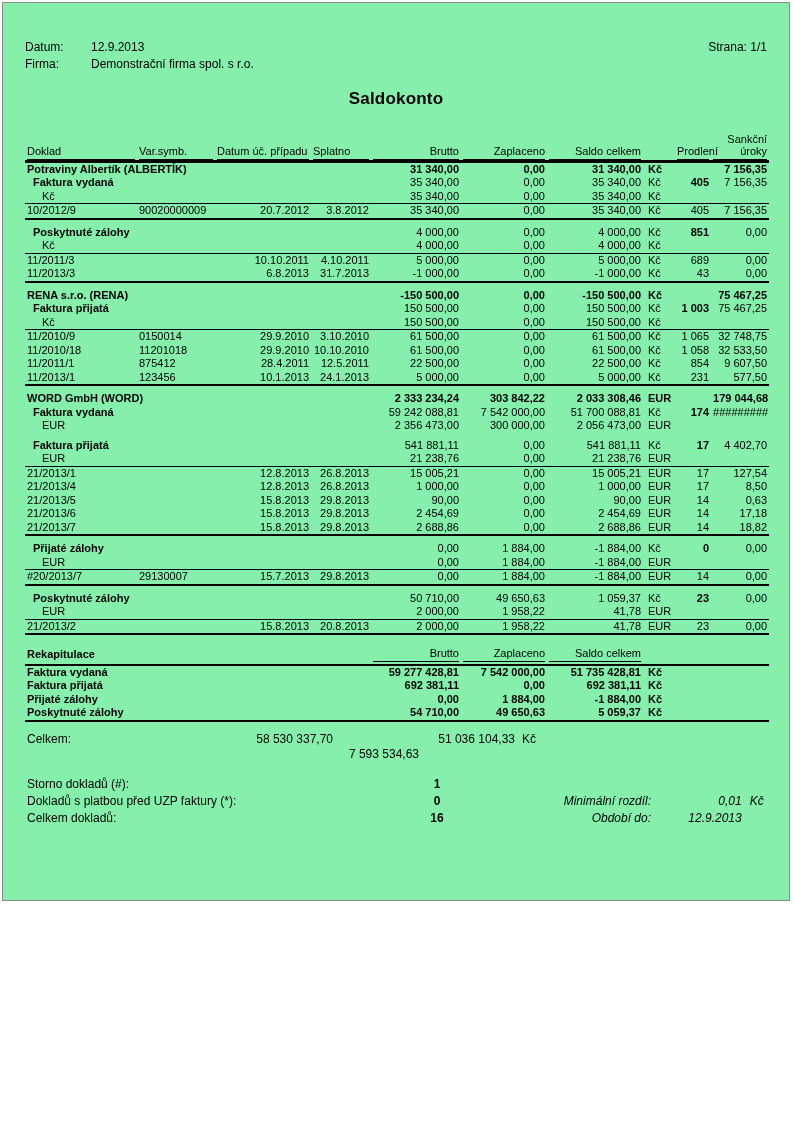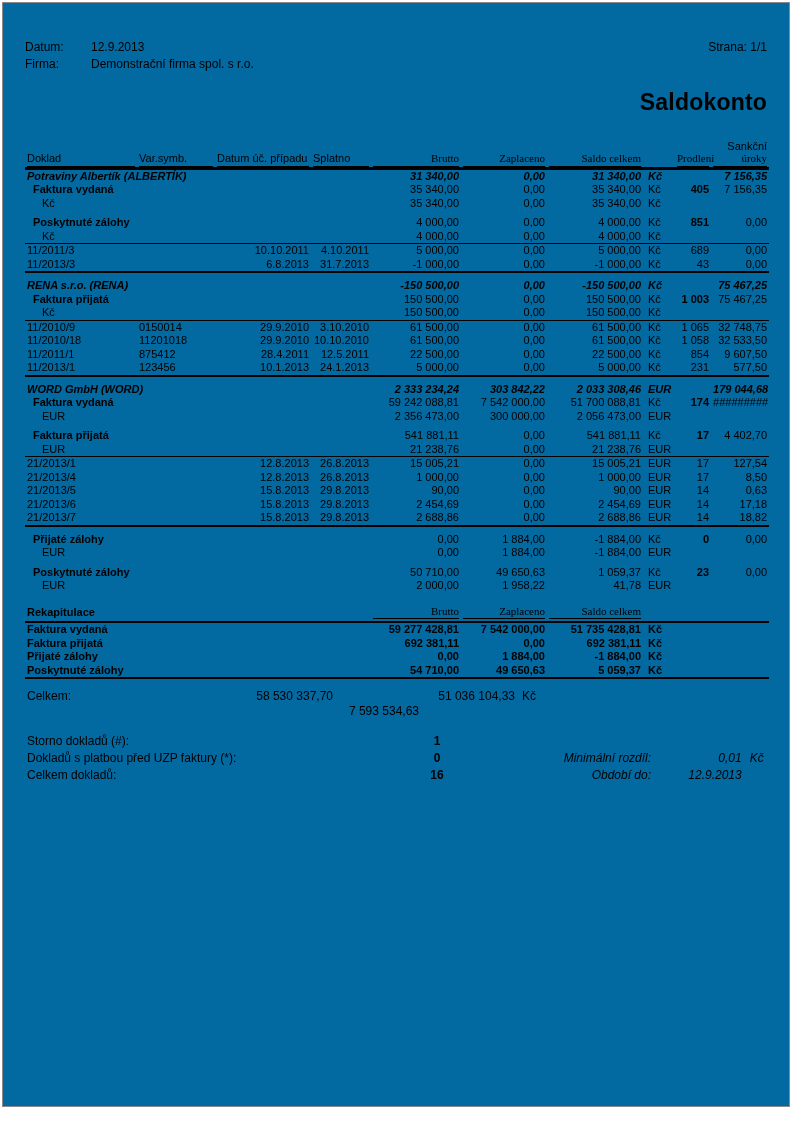--- a/index.html
+++ b/index.html
@@ -1,57 +1,57 @@
 <!DOCTYPE html>
 <html><head>
 <meta charset="utf-8">
 <style>
   html,body{margin:0;padding:0;background:#ffffff;}
   .page{
     position:relative;
-    width:788px;height:1105px;
+    width:788px;height:899px;
     margin:2px;
     border:1px solid #8a8a8a;
-    background:#0369a1;
+    background:#86efac;
     font-family:"Liberation Sans","DejaVu Sans",sans-serif;
     color:#000;
     box-sizing:border-box;
     overflow:hidden;
   }
   .content{padding:36px 22px 0 22px;}
 
   
   .tophdr{display:flex;font-size:12px;line-height:17px;}
   .tophdr .labels{width:66px;}
   .tophdr .values{flex:1;}
   .tophdr .page-no{white-space:nowrap;}
   .title{
-    text-align:right;font-size:23px;font-weight:bold;
+    text-align:center;font-size:17px;font-weight:bold;
     margin:16px 0 24px 0;letter-spacing:0.2px;
   }
 
   
   table{border-collapse:collapse;table-layout:fixed;width:744px;font-size:11px;}
   td,th{padding:0 2px;white-space:nowrap;overflow:visible;line-height:13.5px;vertical-align:bottom;}
   .num{text-align:right;}
   thead th{font-weight:normal;text-align:left;font-size:11px;}
   thead .u{border-bottom:1px solid #000;padding-bottom:0;}
-  thead th.num .u{text-align:right;font-family:Liberation Serif, serif;}
+  thead th.num .u{text-align:right;}
   thead tr.sank-row th{line-height:12px;}
 
   col.w-dok{width:112px;} col.w-var{width:78px;} col.w-d1{width:96px;}
   col.w-d2{width:60px;} col.w-br{width:90px;} col.w-za{width:86px;}
   col.w-sa{width:96px;} col.w-m{width:32px;} col.w-pr{width:36px;} col.w-ur{width:58px;}
 
   tr.bt1 td{border-top:1px solid #000;}
   tr.bt3 td{border-top:3px solid #000;}
   tr.bb2 td{border-bottom:2px solid #000;}
   tr.spacer td{height:6px;line-height:6px;}
 
-  .r-group td{font-weight:bold;font-style:italic;}
+  .r-group td{font-weight:bold;}
   .r-sub .c-name{padding-left:8px;font-weight:bold;}
   .r-sub .c-pr{font-weight:bold;}
   .r-cur .c-name{padding-left:17px;}
   .c-m{padding-left:5px;}
 
   
   .rekap{margin-top:12px;}
   .rekap col.w-lbl{width:346px;} .rekap col.w-fill{width:94px;}
   .rekap tr.rhead th{border-bottom:2px solid #000;padding-bottom:2px;}
   .rekap .rekap-title{font-size:11px;font-weight:bold;}
@@ -162,20 +162,32 @@
           </tr>
           <tr class="r-cur">
             <td class="c-name" colspan="4">Kč</td>
             <td class="c-br num">35 340,00</td>
             <td class="c-za num">0,00</td>
             <td class="c-sa num">35 340,00</td>
             <td class="c-m">Kč</td>
             <td class="c-pr num"></td>
             <td class="c-ur num"></td>
           </tr>
+          <tr class="r-detail bt1 bb2">
+            <td class="c-dok">10/2012/9</td>
+            <td class="c-var">90020000009</td>
+            <td class="c-d1 num">20.7.2012</td>
+            <td class="c-d2 num">3.8.2012</td>
+            <td class="c-br num">35 340,00</td>
+            <td class="c-za num">0,00</td>
+            <td class="c-sa num">35 340,00</td>
+            <td class="c-m">Kč</td>
+            <td class="c-pr num">405</td>
+            <td class="c-ur num">7 156,35</td>
+          </tr>
           <tr class="spacer">
             <td colspan="10"></td>
           </tr>
           <tr class="r-sub">
             <td class="c-name" colspan="4">Poskytnuté zálohy</td>
             <td class="c-br num">4 000,00</td>
             <td class="c-za num">0,00</td>
             <td class="c-sa num">4 000,00</td>
             <td class="c-m">Kč</td>
             <td class="c-pr num">851</td>
@@ -417,40 +429,64 @@
           </tr>
           <tr class="r-cur">
             <td class="c-name" colspan="4">EUR</td>
             <td class="c-br num">0,00</td>
             <td class="c-za num">1 884,00</td>
             <td class="c-sa num">-1 884,00</td>
             <td class="c-m">EUR</td>
             <td class="c-pr num"></td>
             <td class="c-ur num"></td>
           </tr>
+          <tr class="r-detail bt1 bb2">
+            <td class="c-dok">#20/2013/7</td>
+            <td class="c-var">29130007</td>
+            <td class="c-d1 num">15.7.2013</td>
+            <td class="c-d2 num">29.8.2013</td>
+            <td class="c-br num">0,00</td>
+            <td class="c-za num">1 884,00</td>
+            <td class="c-sa num">-1 884,00</td>
+            <td class="c-m">EUR</td>
+            <td class="c-pr num">14</td>
+            <td class="c-ur num">0,00</td>
+          </tr>
           <tr class="spacer">
             <td colspan="10"></td>
           </tr>
           <tr class="r-sub">
             <td class="c-name" colspan="4">Poskytnuté zálohy</td>
             <td class="c-br num">50 710,00</td>
             <td class="c-za num">49 650,63</td>
             <td class="c-sa num">1 059,37</td>
             <td class="c-m">Kč</td>
             <td class="c-pr num">23</td>
             <td class="c-ur num">0,00</td>
           </tr>
           <tr class="r-cur">
             <td class="c-name" colspan="4">EUR</td>
             <td class="c-br num">2 000,00</td>
             <td class="c-za num">1 958,22</td>
             <td class="c-sa num">41,78</td>
             <td class="c-m">EUR</td>
             <td class="c-pr num"></td>
             <td class="c-ur num"></td>
+          </tr>
+          <tr class="r-detail bt1 bb2">
+            <td class="c-dok">21/2013/2</td>
+            <td class="c-var"></td>
+            <td class="c-d1 num">15.8.2013</td>
+            <td class="c-d2 num">20.8.2013</td>
+            <td class="c-br num">2 000,00</td>
+            <td class="c-za num">1 958,22</td>
+            <td class="c-sa num">41,78</td>
+            <td class="c-m">EUR</td>
+            <td class="c-pr num">23</td>
+            <td class="c-ur num">0,00</td>
           </tr>
         </tbody>
     </table>
 
     <table class="rekap">
       <colgroup>
         <col class="w-lbl">
           <col class="w-br">
           <col class="w-za">
           <col class="w-sa">

